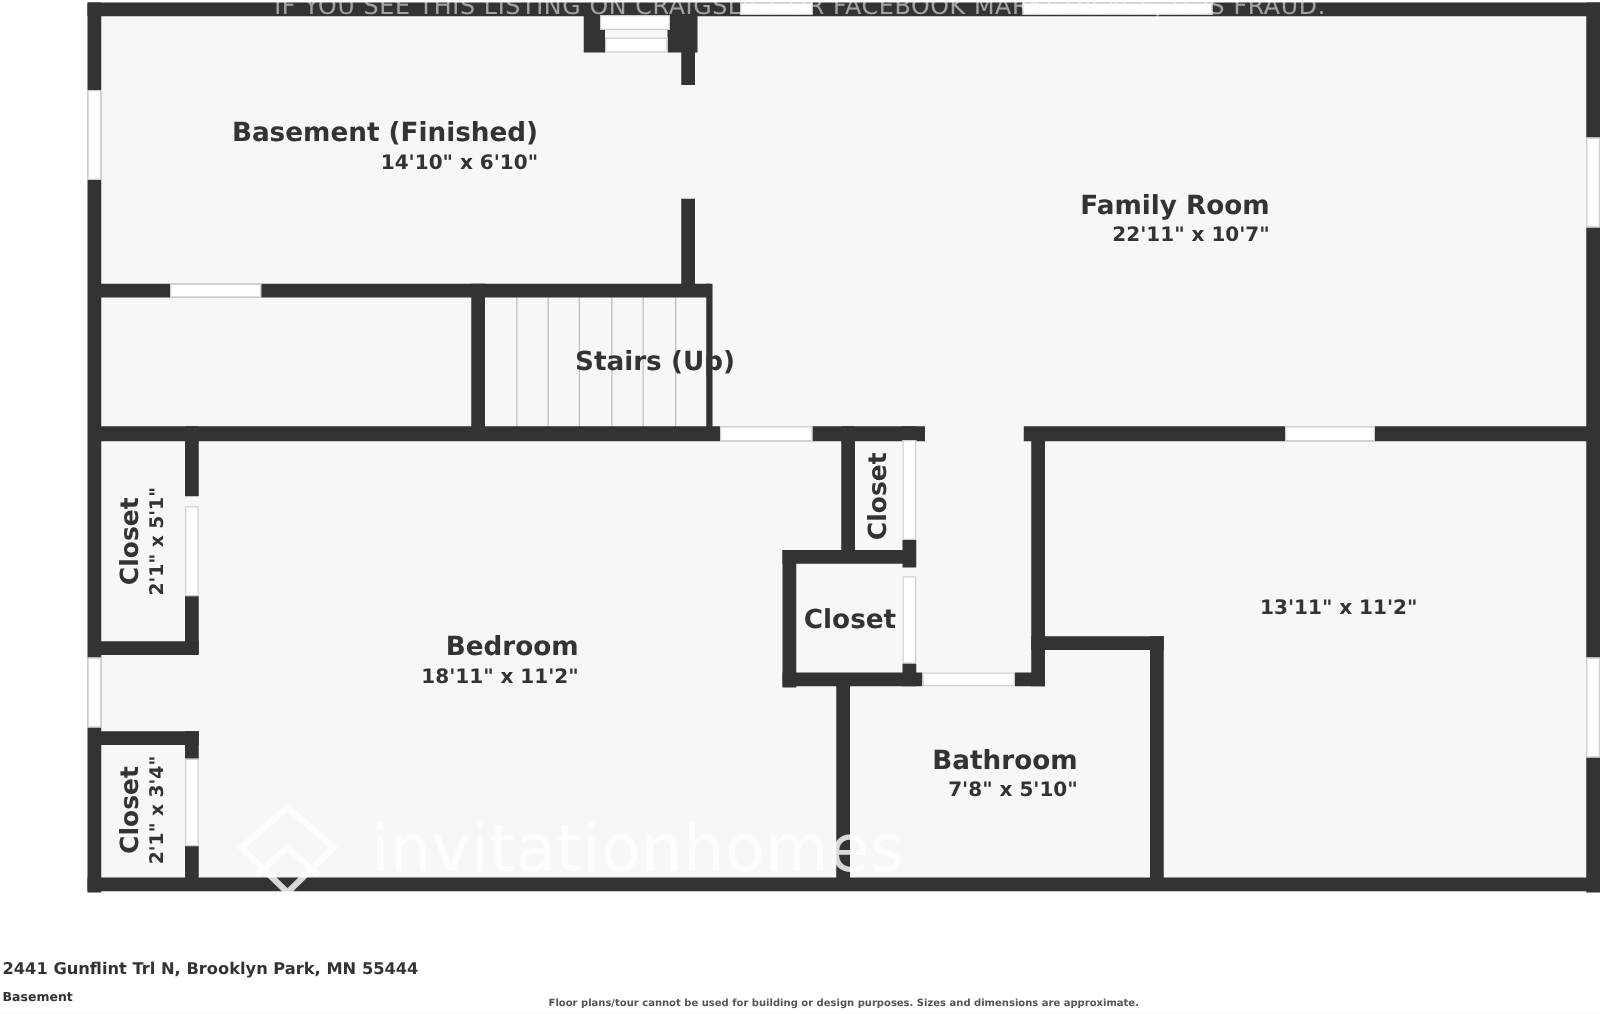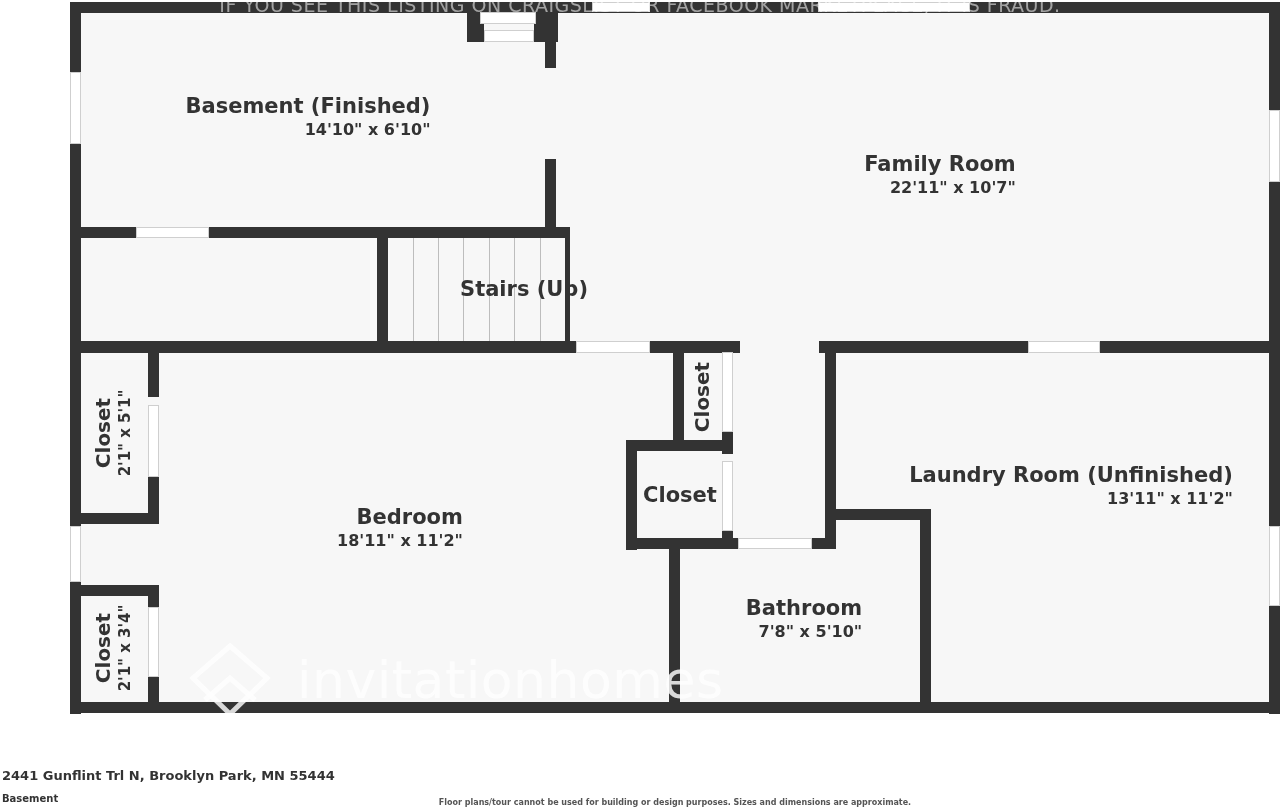--- a/index.html
+++ b/index.html
@@ -141,20 +141,19 @@
     <div class="room-name">Closet</div>
   </div>
   <div class="room-label" style="left:680px;top:495px;">
     <div class="room-name">Closet</div>
   </div>
   <div class="room-label" style="left:804px;top:619px;">
     <div class="room-name">Bathroom</div>
     <div class="room-dim">7'8" x 5'10"</div>
   </div>
   <div class="room-label" style="left:1071px;top:486px;">
-    <div class="room-name">Laundry Room (Unfinished)</div>
     <div class="room-dim">13'11" x 11'2"</div>
   </div>
 </div>
 
 <div class="footer-address">2441 Gunflint Trl N, Brooklyn Park, MN 55444</div>
 <div class="footer-level">Basement</div>
 <div class="footer-disclaimer">Floor plans/tour cannot be used for building or design purposes. Sizes and dimensions are approximate.</div>
 
 </body></html>

